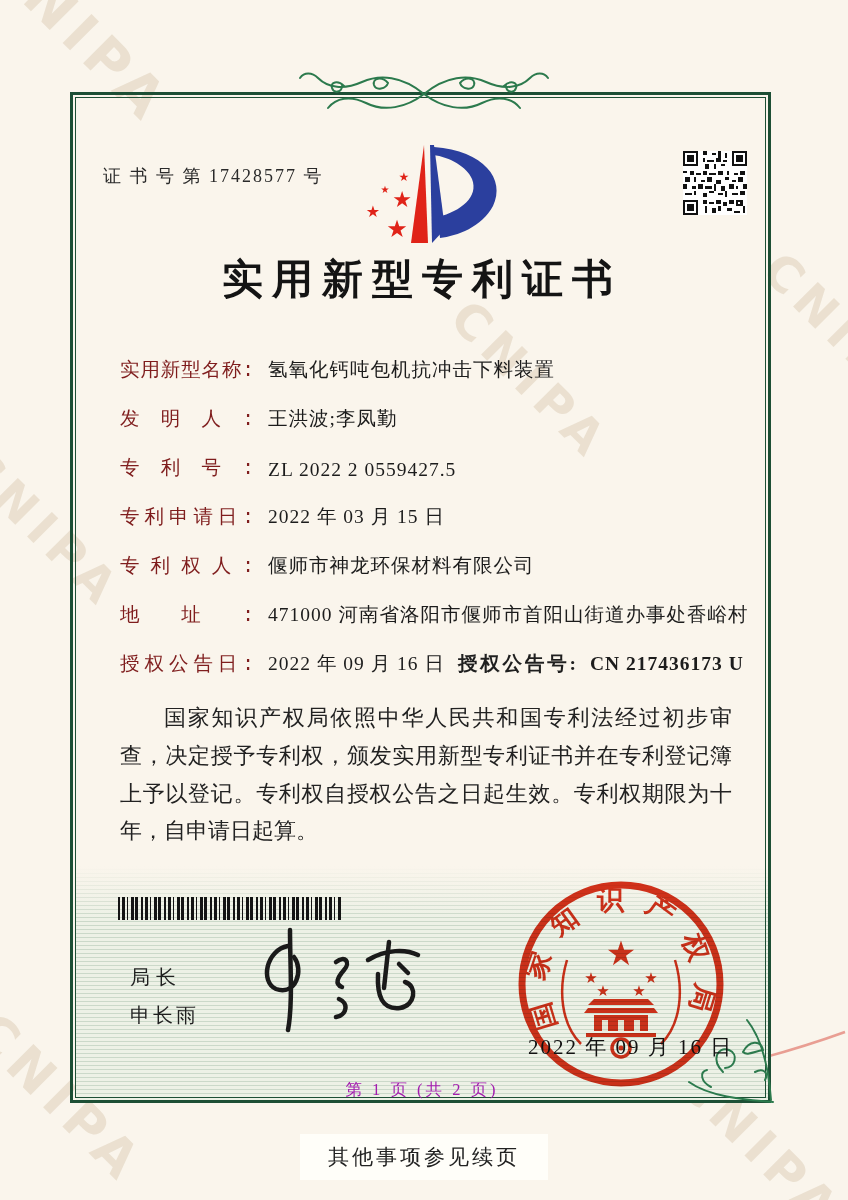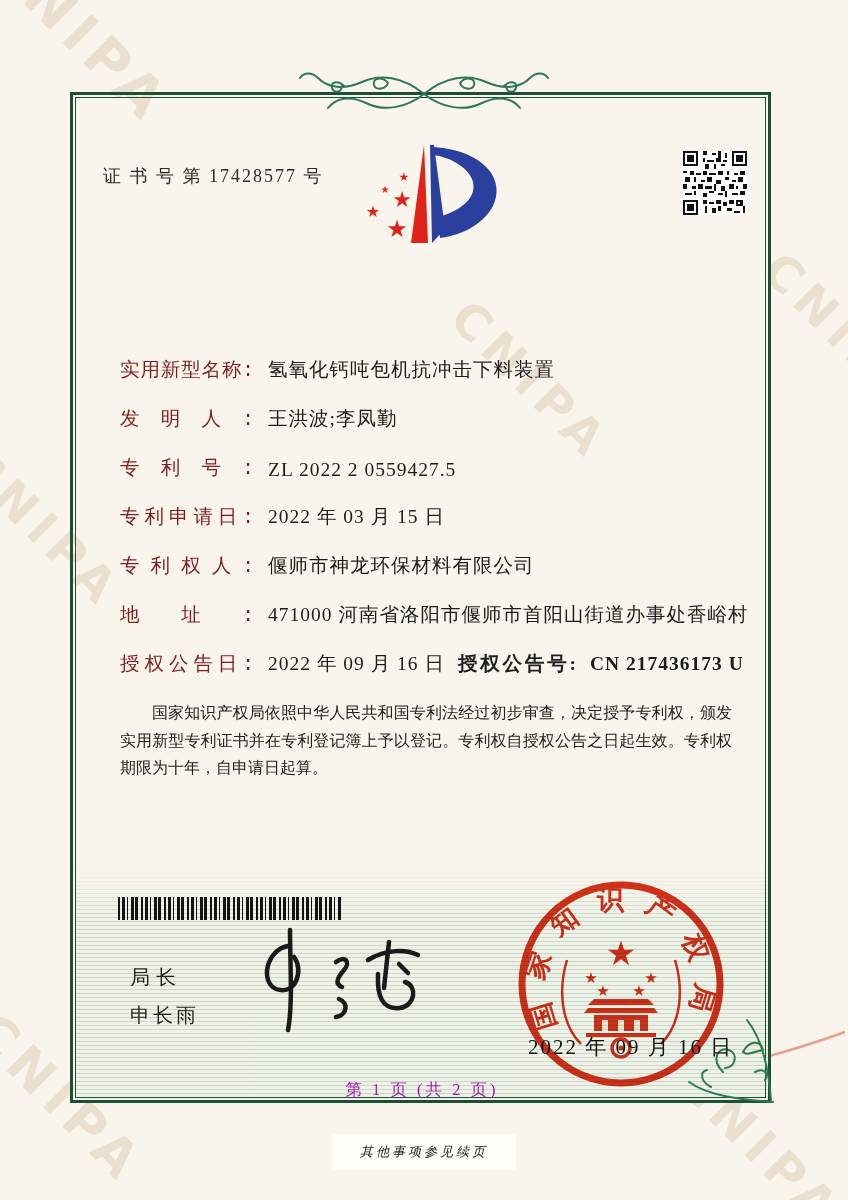--- a/index.html
+++ b/index.html
@@ -54,21 +54,21 @@
   .flabel {
     display:inline-block; width:134px; vertical-align:bottom;
     text-align:justify; text-align-last:justify; color:#7f1d1d;font-family:Liberation Mono, monospace;
   }
   .fvalue { margin-left:14px; color:#1c1c1c; letter-spacing:1px; }
   .grant-no-group { position:absolute; left:338px; top:0; white-space:nowrap;font-weight:bold; }
   .flabel-short { display:inline-block; width:118px; text-align:justify; text-align-last:justify; }
 
   .body-text {
     left:120px; top:699px; width:612px;
-    font-size:16px; line-height:1.72; text-align:justify; color:#222;
+    font-size:22px; line-height:1.72; text-align:justify; color:#222;
   }
   .body-text p { margin:0; text-indent:2em; }
 
   .barcode {
     left:118px; top:897px; width:224px; height:23px; z-index:3;
     background-image:repeating-linear-gradient(90deg,
       #141414 0 2px, rgba(0,0,0,0) 2px 4px,
       #141414 4px 7px, rgba(0,0,0,0) 7px 9px,
       #141414 9px 10px, rgba(0,0,0,0) 10px 13px,
       #141414 13px 16px, rgba(0,0,0,0) 16px 17px,
@@ -83,22 +83,22 @@
     left:528px; top:1033px; z-index:5; font-size:21px; letter-spacing:2px;
     color:#111; white-space:nowrap;
   }
 
   .page-info {
     left:70px; top:1079px; width:704px; text-align:center; z-index:3;
     font-size:16.5px; letter-spacing:3px; color:#a21caf;
   }
   .note-box {
     left:50%; top:1134px; transform:translateX(-50%); z-index:3;
-    background:#fffef9; padding:9px 28px; font-size:13px; letter-spacing:3px;
-    color:#222; white-space:nowrap;font-style:italic;
+    background:#fffef9; padding:9px 28px; font-size:21px; letter-spacing:3px;
+    color:#222; white-space:nowrap;
   }
 
   .ornament, .logo-svg, .qr-svg, .signature-svg, .swoosh-svg { position:absolute; }
   .ornament-top { left:284px; top:68px; z-index:3; }
   .ornament-corner { left:681px; top:1010px; z-index:3; }
   .logo-svg { left:342px; top:131px; z-index:3; }
   .qr-svg { left:683px; top:151px; z-index:3; }
   .signature-svg { left:238px; top:924px; z-index:3; }
   .swoosh-svg { left:480px; top:1000px; z-index:2; }
 </style>
@@ -231,20 +231,21 @@
           <rect x="25" y="23" width="1" height="1" fill="#fff"></rect>
         <rect x="10" y="25" width="1" height="3"></rect>
           <rect x="13" y="26" width="2" height="2"></rect>
           <rect x="16" y="25" width="1" height="2"></rect>
           <rect x="20" y="26" width="2" height="1"></rect>
           <rect x="23" y="27" width="3" height="1"></rect>
           <rect x="27" y="25" width="1" height="3"></rect>
       </g>
     </svg>
 
+    <div class="abs title">实用新型专利证书</div>
 
     <div class="abs fields">
       <div class="field-row" style="top:0">
         <span class="flabel">实用新型名称:</span><span class="fvalue">氢氧化钙吨包机抗冲击下料装置</span>
       </div>
       <div class="field-row" style="top:49px">
         <span class="flabel">发明人:</span><span class="fvalue">王洪波;李凤勤</span>
       </div>
       <div class="field-row" style="top:98px">
         <span class="flabel">专利号:</span><span class="fvalue">ZL 2022 2 0559427.5</span>

